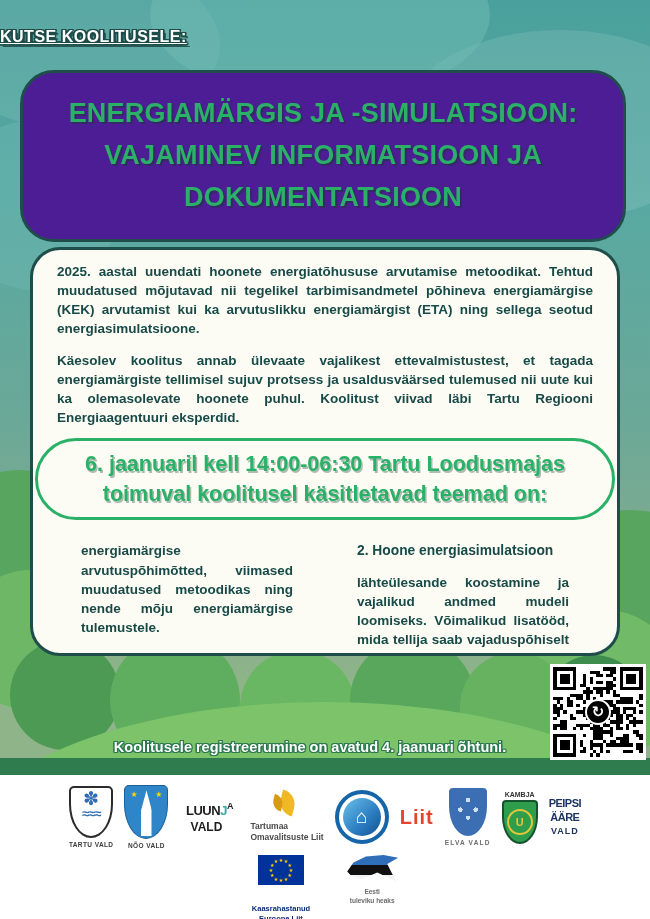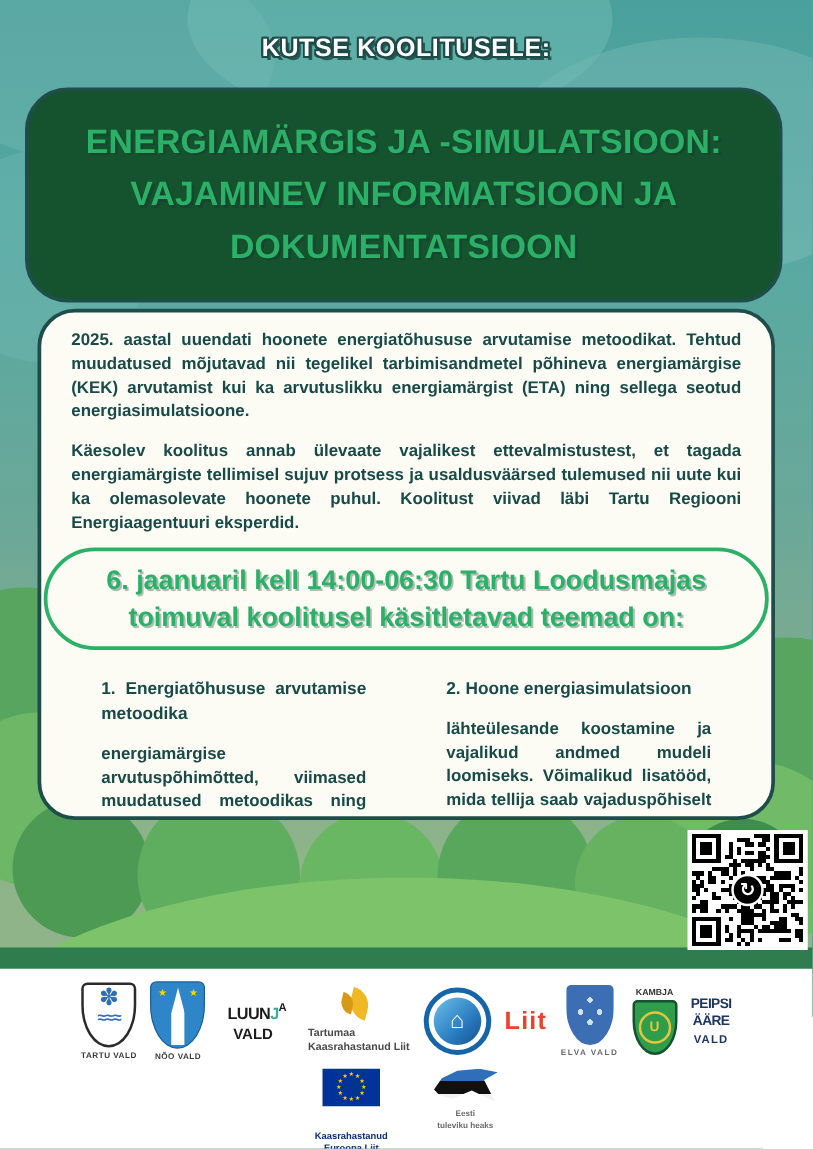--- a/index.html
+++ b/index.html
@@ -26,29 +26,29 @@
   .tree6{right:6px;top:655px;width:100px;height:100px;background:#3f8c4f;}
   .bush1{left:110px;top:635px;width:130px;height:130px;background:#5fae5f;}
   .bush2{left:240px;top:650px;width:115px;height:115px;background:#6ab763;}
   .bush3{left:350px;top:638px;width:125px;height:125px;background:#58a75c;}
   .bush4{left:460px;top:652px;width:110px;height:110px;background:#66b261;}
   .hill{position:absolute;left:-40px;width:730px;top:702px;height:160px;background:#7cc369;
     border-radius:50% 50% 0 0/95% 95% 0 0;}
   .groundband{position:absolute;left:0;right:0;top:758px;height:20px;background:#2f7d4e;}
 
   
-  .kicker{position:absolute;top:28px;left:0;right:0;text-align:center;
-    font-size:20px;font-weight:800;letter-spacing:.5px;color:#fff;
+  .kicker{position:absolute;top:28px;left:0;right:0;text-align:left;
+    font-size:16px;font-weight:800;letter-spacing:.5px;color:#fff;
     text-shadow:-1.5px -1.5px 0 #1d4b48,1.5px -1.5px 0 #1d4b48,-1.5px 1.5px 0 #1d4b48,
       1.5px 1.5px 0 #1d4b48,0 -1.5px 0 #1d4b48,0 1.5px 0 #1d4b48,-1.5px 0 0 #1d4b48,
-      1.5px 0 0 #1d4b48,3px 3px 0 rgba(29,75,72,.85);}
+      1.5px 0 0 #1d4b48,3px 3px 0 rgba(29,75,72,.85);text-decoration:underline;}
 
   
   .title-card{position:absolute;left:20px;width:606px;top:70px;box-sizing:border-box;
-    background:#14532d;border:3px solid #1f4e4a;border-radius:34px;
+    background:#4c1d95;border:3px solid #1f4e4a;border-radius:34px;
     padding:20px 22px;min-height:167px;display:flex;align-items:flex-end;justify-content:center;}
   .title-text{font-size:27px;line-height:1.55;font-weight:800;color:#2bb167;text-align:center;
     letter-spacing:.2px;text-shadow:2px 2px 0 rgba(25,55,50,.5);}
 
   
   .main-card{position:absolute;left:30px;width:590px;top:247px;height:409px;box-sizing:border-box;
     background:#fcfcf5;border:3px solid #1f4e4a;border-radius:30px;overflow:hidden;
     color:#184a47;font-size:13.5px;line-height:1.42;font-weight:600;}
   .main-card p{margin:12px 24px 0;text-align:justify;}
   .event-pill{margin:11px 2px 9px;border:3.5px solid #2bb167;border-radius:46px;
@@ -200,30 +200,30 @@
   <div class="title-card">
     <div class="title-text">ENERGIAMÄRGIS JA -SIMULATSIOON: VAJAMINEV INFORMATSIOON JA DOKUMENTATSIOON</div>
   </div>
 
   <div class="main-card">
     <p>2025. aastal uuendati hoonete energiatõhususe arvutamise metoodikat. Tehtud muudatused mõjutavad nii tegelikel tarbimisandmetel põhineva energiamärgise (KEK) arvutamist kui ka arvutuslikku energiamärgist (ETA) ning sellega seotud energiasimulatsioone.</p>
     <p>Käesolev koolitus annab ülevaate vajalikest ettevalmistustest, et tagada energiamärgiste tellimisel sujuv protsess ja usaldusväärsed tulemused nii uute kui ka olemasolevate hoonete puhul. Koolitust viivad läbi Tartu Regiooni Energiaagentuuri eksperdid.</p>
     <div class="event-pill">6. jaanuaril kell 14:00-06:30 Tartu Loodusmajas toimuval koolitusel käsitletavad teemad on:</div>
     <div class="topics">
       <div>
-        <p class="topic-title">1. Energiatõhususe arvutamise metoodika</p>
         <p class="topic-body">energiamärgise arvutuspõhimõtted, viimased muudatused metoodikas ning nende mõju energiamärgise tulemustele.</p>
       </div>
       <div>
         <p class="topic-title">2. Hoone energiasimulatsioon</p>
         <p class="topic-body">lähteülesande koostamine ja vajalikud andmed mudeli loomiseks. Võimalikud lisatööd, mida tellija saab vajaduspõhiselt ette näha (nt U-arvude määramine, kui olemasolev info on puudulik).</p>
       </div>
     </div>
   </div>
 
+  <div class="register-note">Koolitusele registreerumine on avatud 4. jaanuari õhtuni.</div>
 
   <div class="qr-box">
     <svg viewBox="0 0 29 29" xmlns="http://www.w3.org/2000/svg" shape-rendering="crispEdges">
       <rect x="0" y="0" width="29" height="29" fill="#ffffff"></rect>
       <g id="qr-modules" fill="#000000">
           <rect x="16" y="1" width="1" height="1"></rect>
           <rect x="17" y="1" width="1" height="1"></rect>
           <rect x="18" y="1" width="1" height="1"></rect>
           <rect x="19" y="1" width="1" height="1"></rect>
           <rect x="12" y="2" width="1" height="1"></rect>
@@ -508,21 +508,21 @@
 
       <div class="logo luunja">
         <div class="l1"><span>LUUN</span><span class="teal">J</span><span class="sup">A</span></div>
         <div class="l2">VALD</div>
       </div>
 
       <div class="logo tol">
         <div class="tol-leaf"></div>
         <div class="tol-text">
           <div>Tartumaa</div>
-          <div>Kaasrahastanud Liit</div>
+          <div>Omavalitsuste Liit</div>
         </div>
       </div>
 
       <div class="logo">
         <div class="trea">
           <div class="trea-inner">⌂</div>
         </div>
       </div>
 
       <div class="logo">

